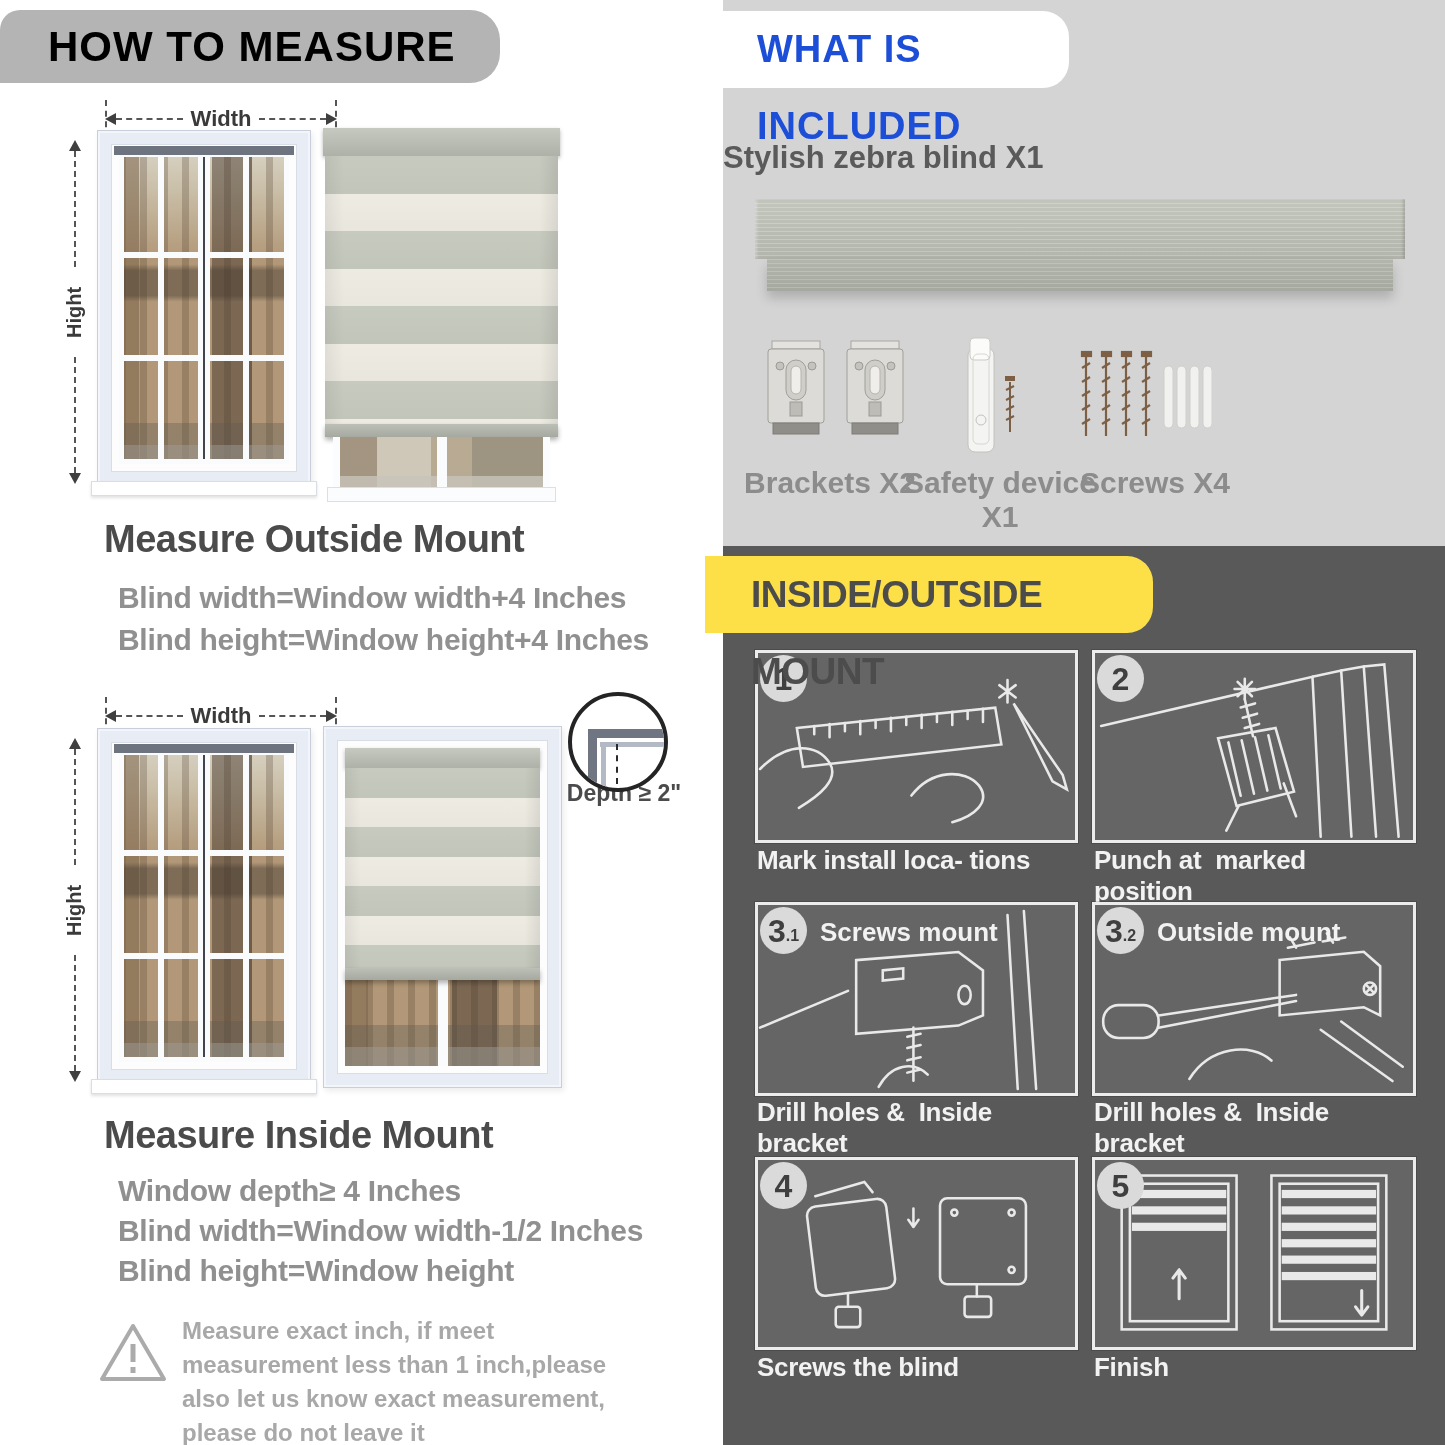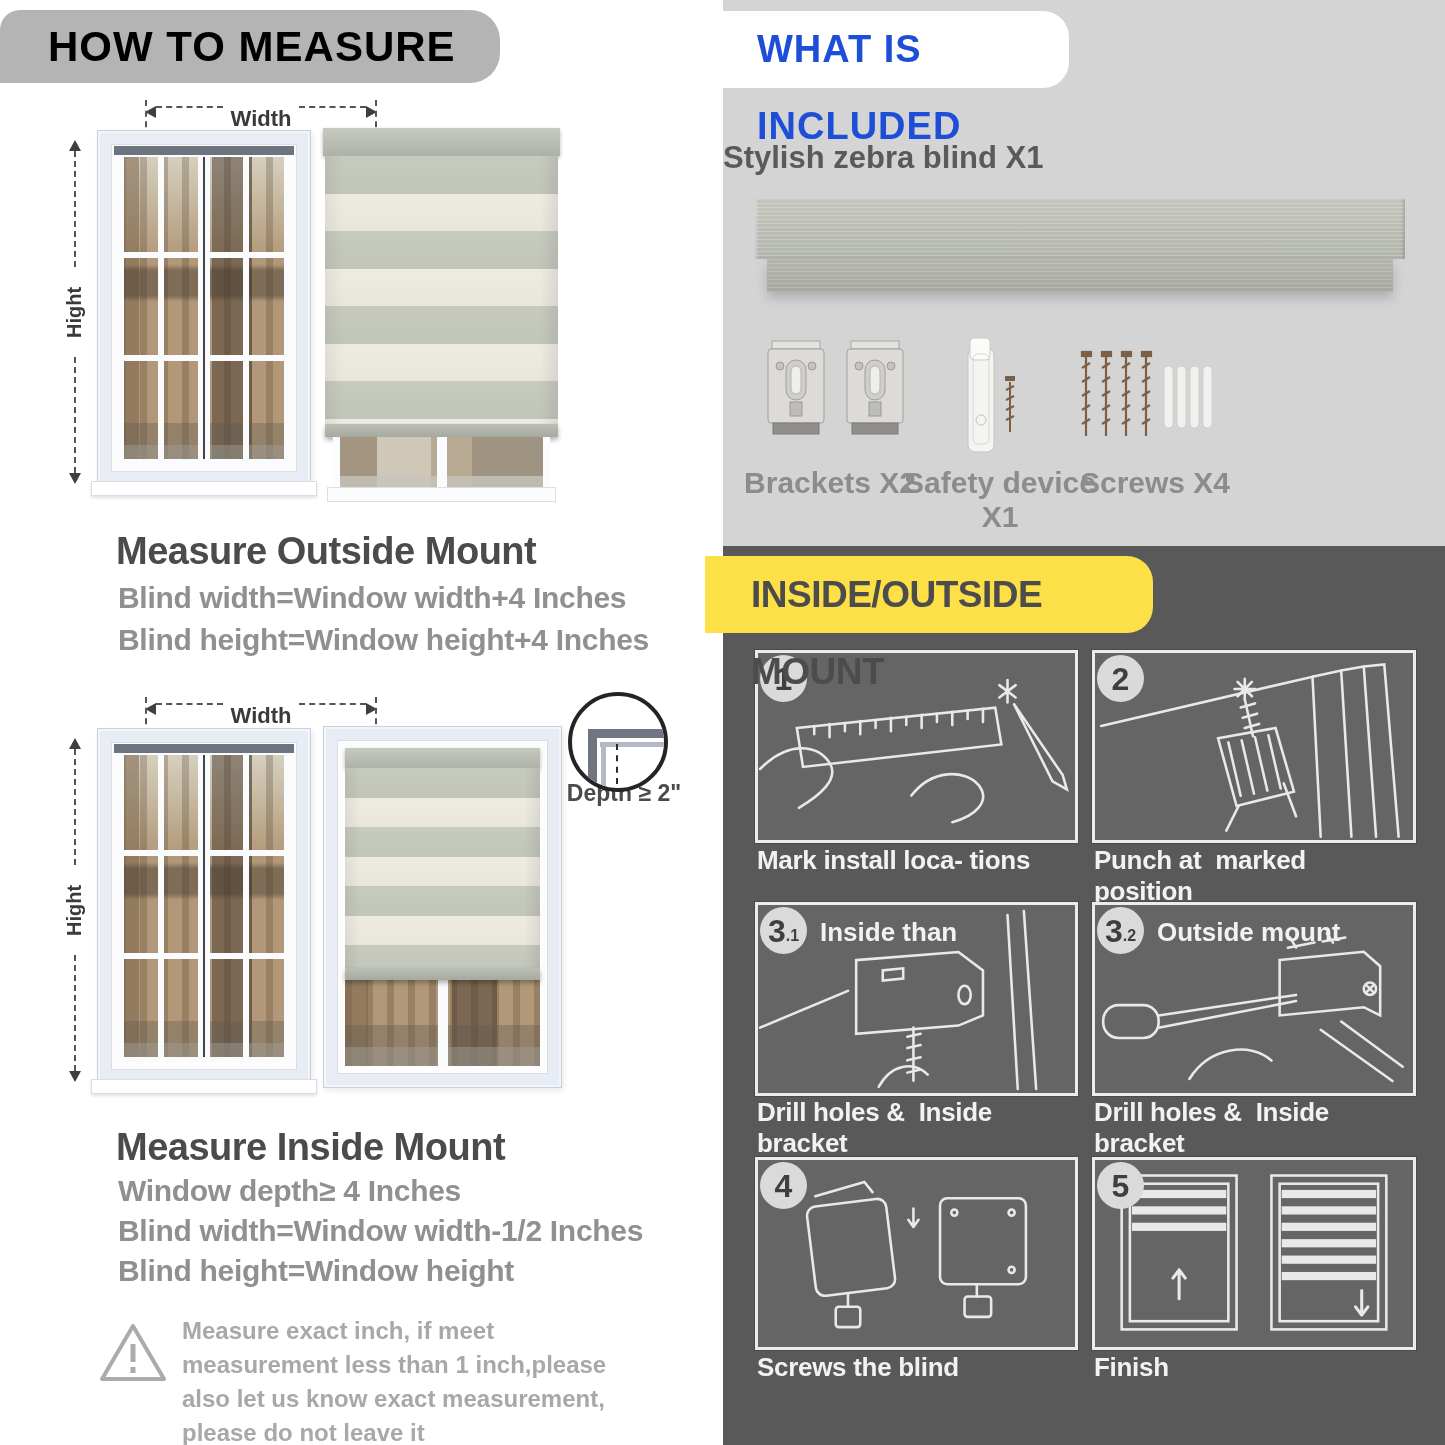--- a/index.html
+++ b/index.html
@@ -7,21 +7,21 @@
         font-family:"Liberation Sans",sans-serif;}
   .abs{position:absolute;}
 
   
   .htm-banner{left:0;top:10px;width:500px;height:73px;background:#b4b4b4;
       border-radius:20px 30px 30px 0;}
   .htm-banner span{display:block;line-height:73px;padding-left:48px;color:#000000;
       font-size:42px;font-weight:bold;letter-spacing:1px;}
 
   
-  .dimH{display:flex;height:26px;position:absolute;margin-left:40px;}
+  .dimH{display:flex;align-items:center;height:26px;position:absolute;}
   .dimH::before,.dimH::after{content:"";position:absolute;top:-6px;height:38px;border-left:2px dashed #555;}
   .dimH::before{left:0;} .dimH::after{right:0;}
   .dash{flex:1;border-top:2px dashed #555;height:0;}
   .ah{width:0;height:0;border:6px solid transparent;}
   .ah.l{border-right:11px solid #3f3f3f;border-left:none;}
   .ah.r{border-left:11px solid #3f3f3f;border-right:none;}
   .dimH b{font-size:22px;color:#3a3a3a;padding:0 8px;white-space:nowrap;}
   .dimV{display:flex;flex-direction:column;align-items:center;width:26px;position:absolute;}
   .vdash{flex:1;border-left:2px dashed #555;width:0;}
   .ah.u{border-bottom:11px solid #3f3f3f;border-top:none;}
@@ -68,21 +68,21 @@
 
   
   .mag{width:92px;height:92px;border:4px solid #242424;border-radius:50%;background:#fff;overflow:hidden;z-index:6;}
   .mag .hbar{position:absolute;left:16px;top:33px;right:-4px;height:9px;background:#6f7682;}
   .mag .hbar2{position:absolute;left:28px;top:46px;right:-4px;height:5px;background:#b3bac6;}
   .mag .vbar{position:absolute;left:16px;top:33px;width:9px;bottom:-4px;background:#6f7682;}
   .mag .vbar2{position:absolute;left:29px;top:46px;width:5px;bottom:-4px;background:#b3bac6;}
   .mag .mdash{position:absolute;left:44px;top:48px;height:40px;border-left:2px dashed #2b2b2b;}
   .depth-label{font-size:23px;font-weight:bold;color:#4b4b4b;text-align:center;}
 
-  .m-head{font-size:38px;font-weight:bold;color:#4b4b4b;letter-spacing:-0.5px;margin:16px;}
+  .m-head{font-size:38px;font-weight:bold;color:#4b4b4b;letter-spacing:-0.5px;margin:4px;}
   .m-line{font-size:30px;font-weight:bold;color:#909090;margin:16px;letter-spacing:-0.3px;}
   .warn-text{font-size:24px;font-weight:bold;color:#a8a8a8;line-height:34px;margin:0;}
 
   
   .included-panel{left:723px;top:0;width:722px;height:546px;background:#d4d4d4;}
   .inc-banner{left:717px;top:11px;width:352px;height:77px;background:#ffffff;border-radius:0 26px 26px 0;}
   .inc-banner span{display:block;line-height:77px;padding-left:40px;color:#1d4ed8;
       font-size:38px;font-weight:bold;letter-spacing:1px;}
   .product-label{left:723px;top:140px;width:540px;text-align:left;
       font-size:31px;font-weight:bold;color:#5a5a5a;}
@@ -351,21 +351,21 @@
       </g>
     </svg>
   </div>
   <div class="abs caption" style="left:1094px;top:845px;width:316px;">Punch at  marked position</div>
 
   <div class="abs step-panel" style="left:755px;top:902px;width:317px;height:188px;">
     <div class="badge">
         <span class="n">3</span>
         <span class="sub">.1</span>
       </div>
-    <div class="step-title">Inside than</div>
+    <div class="step-title">Screws mount</div>
     <svg class="ill" viewBox="0 0 310 180">
       <g fill="none" stroke="#e9e9e9" stroke-width="2.5" stroke-linecap="round">
         <path d="M2 118 L88 82"></path>
         <path d="M244 8 L254 178 M260 4 L272 178"></path>
         <path d="M96 52 L196 44 L220 62 L220 106 L196 116 L96 124 Z"></path>
         <path d="M122 62 l20 -2 v10 l-20 2 Z"></path>
         <ellipse cx="202" cy="86" rx="6" ry="9"></ellipse>
         <path d="M152 170 V118"></path>
         <path d="M146 162 l13 -3 M146 150 l13 -3 M146 138 l13 -3 M146 127 l13 -3"></path>
         <path d="M118 176 C 130 154, 152 150, 166 164"></path>

